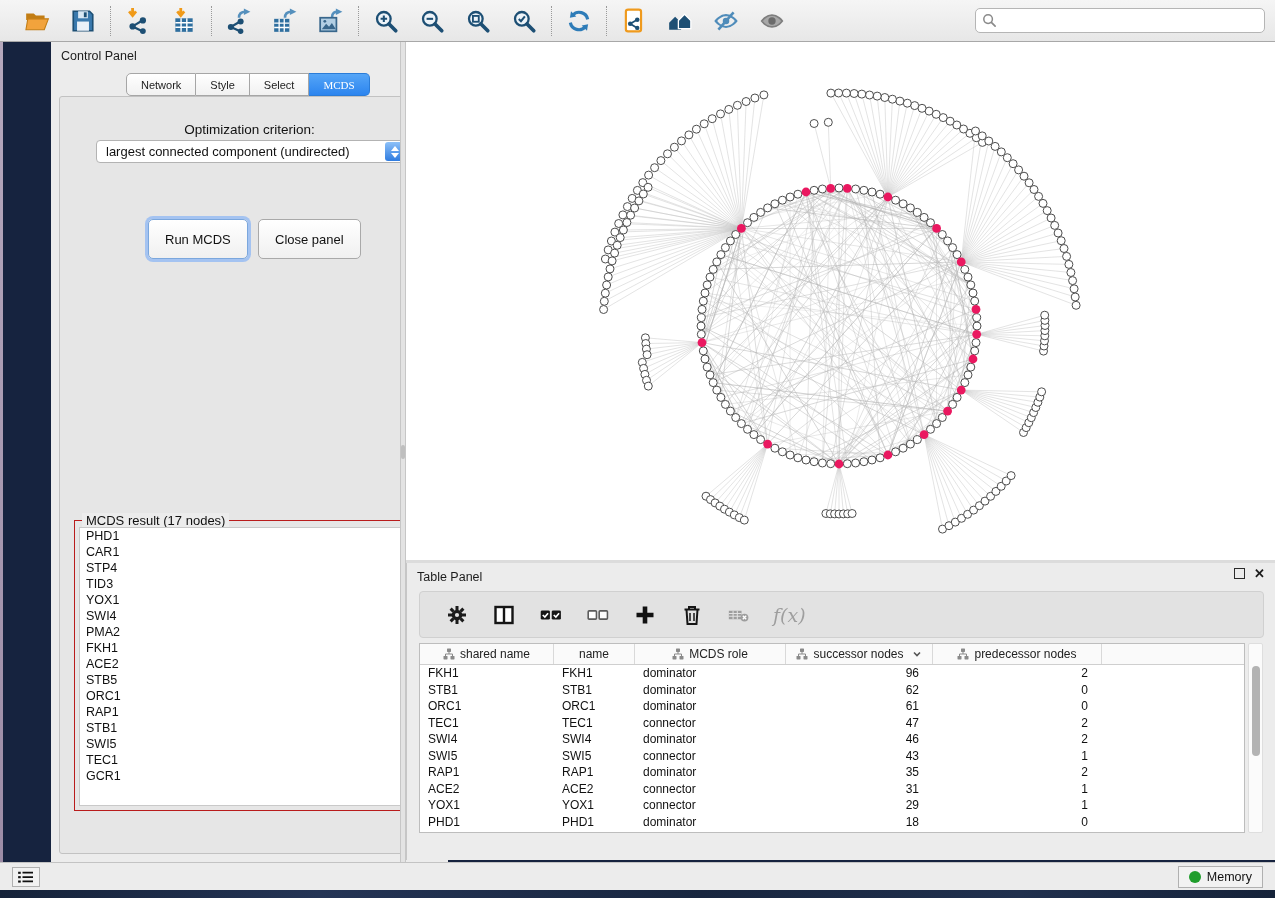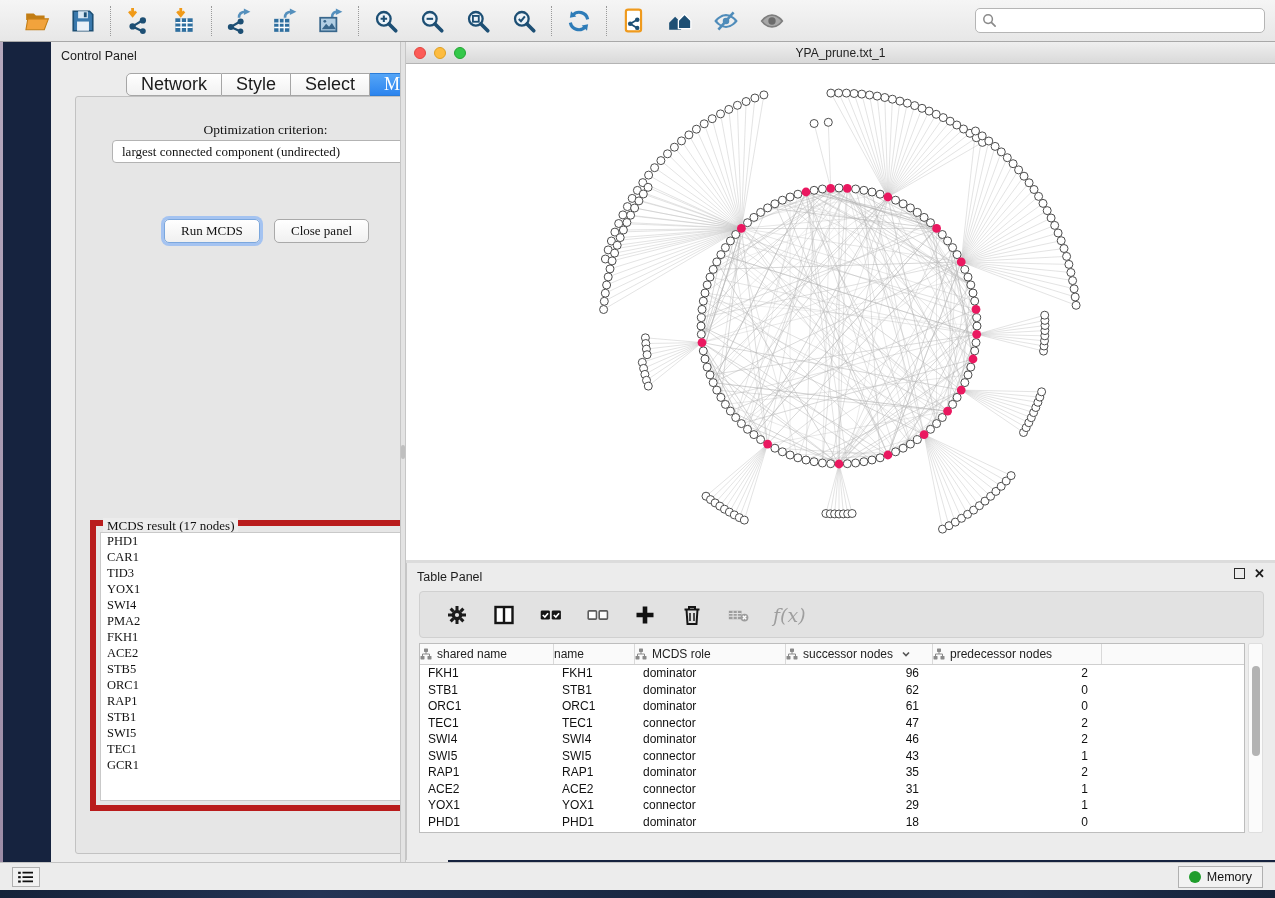--- a/index.html
+++ b/index.html
@@ -29,45 +29,45 @@
   
   .control-panel { left:3px; top:42px; width:397px; height:820px; background:#ececec;margin-left:48px; }
   .cp-header { position:absolute; left:0; top:0; width:100%; height:26px; }
   .panel-title { position:absolute; left:10px; top:7px; font-size:12.5px; color:#1c1c1c; }
   .win-btns { position:absolute; right:10px; top:5px; display:flex; gap:9px; align-items:center; }
   .float-btn { width:11px; height:11px; border:1.6px solid #2b2b2b; background:transparent; }
   .close-btn { font-size:13px; font-weight:bold; color:#1b1b1b; line-height:11px; }
 
   .seg-tabs { position:absolute; display:flex; height:23px; }
   .seg-tab { border:1px solid #a6a6a6; border-left:none; background:linear-gradient(#ffffff,#f1f1f1);
-    color:#1c1c1c; font-size:18px; display:flex; align-items:center; justify-content:center; padding:0 14px; }
+    color:#1c1c1c; font-size:11px; display:flex; align-items:center; justify-content:center; padding:0 14px; }
   .seg-tab:first-child { border-left:1px solid #a6a6a6; border-radius:5px 0 0 5px; }
   .seg-tab:last-child { border-radius:0 5px 5px 0; }
   .seg-tab.active { background:linear-gradient(#55a5f7,#2c85ef); color:#fff; border-color:#2a7cd8;font-family:Liberation Serif, serif; }
 
   .cp-tabs { left:75px; top:31px; }
-  .cp-body { position:absolute; left:24px; top:54px; width:381px; height:758px;
-    background:#e6e6e6; border:1px solid #c2c2c2; border-radius:3px;font-family:Liberation Serif, serif; }
+  .cp-body { position:absolute; left:8px; top:54px; width:381px; height:758px;
+    background:#e6e6e6; border:1px solid #c2c2c2; border-radius:3px; }
   .opt-label { position:absolute; left:0; top:25px; width:100%; text-align:center;
     font-size:13.5px; color:#111; }
   .dropdown { position:absolute; left:36px; top:43px; width:310px; height:23px;
     background:#fff; border:1px solid #b3b3b3; border-radius:4px; font-size:13px;
     display:flex; align-items:center; padding-left:9px; color:#111; }
   .dd-stepper { position:absolute; right:1px; top:1px; width:19px; height:19px; border-radius:3px;
     background:linear-gradient(#8cc0f8,#2f7ce0); display:flex; flex-direction:column;
     align-items:center; justify-content:center; gap:2px; }
   .dd-stepper .up { width:0;height:0;border-left:4px solid transparent;border-right:4px solid transparent;border-bottom:5px solid #fff; }
   .dd-stepper .dn { width:0;height:0;border-left:4px solid transparent;border-right:4px solid transparent;border-top:5px solid #fff; }
-  .mac-btn { position:absolute; height:24px; background:linear-gradient(#ffffff,#f0f0f0);
+  .mac-btn { position:absolute; height:40px; background:linear-gradient(#ffffff,#f0f0f0);
     border:1px solid #a9a9a9; border-radius:5px; font-size:13px; color:#111;
     display:flex; align-items:center; justify-content:center; padding:0 16px; }
   .mac-btn.focused { box-shadow:0 0 0 3px rgba(110,165,250,.55); border-color:#7ba7dd; }
 
   .group-box { position:absolute; left:14px; top:423px; width:370px; height:291px;
-    border:6px solid #b91c1c; }
+    border:1px solid #b91c1c; }
   .group-legend { position:absolute; left:7px; top:-8px; background:#ececec; padding:0 4px;
     font-size:13px; color:#111; }
   .mcds-list { position:absolute; left:4px; top:6px; right:4px; bottom:4px; background:#fff;
     border:1px solid #c9c9c9; overflow:hidden; }
   .mcds-list .track { position:absolute; right:0; top:0; width:12px; height:100%;
     background:#f3f3f3; border-left:1px solid #e0e0e0; }
   .list-item { height:16px; line-height:16px; font-size:12.5px; color:#111; padding-left:6px; }
 
   
   .vsplit { left:400px; top:42px; width:6px; height:820px; background:#e3e3e3;
@@ -95,21 +95,21 @@
   .tp-toolbar { position:absolute; left:12px; top:28px; width:845px; height:47px;
     background:#e2e2e2; border:1px solid #d0d0d0; border-radius:4px;
     display:flex; align-items:center; gap:21px; padding-left:24px; }
   .tp-btn { width:26px; height:26px; display:flex; align-items:center; justify-content:center; }
   .tp-btn svg { width:22px; height:22px; }
   .fx-label { font-family:"DejaVu Serif",serif; font-style:italic; font-size:19px; color:#9e9e9e; }
 
   .node-table { position:absolute; left:12px; top:80px; width:826px; height:190px;
     background:#fff; border:1px solid #bdbdbd; overflow:hidden; }
   .thead { display:flex; height:21px; background:#fafafa; border-bottom:1px solid #cfcfcf; }
-  .th { display:flex; align-items:center; gap:5px;
+  .th { display:flex; align-items:center; justify-content:center; gap:5px;
     font-size:12px; color:#222; border-right:1px solid #d9d9d9; }
   .th svg.tree { width:12px; height:12px; }
   .th svg.chev { width:10px; height:10px; margin-left:3px; }
   .th:nth-child(1){ width:134px; } .th:nth-child(2){ width:81px; } .th:nth-child(3){ width:151px; }
   .th:nth-child(4){ width:147px; } .th:nth-child(5){ width:169px; }
   .th:last-child { border-right:1px solid #d9d9d9; }
   .trow { display:flex; height:16.5px; font-size:12px; color:#111; }
   .td { line-height:16.5px; white-space:nowrap; overflow:hidden; }
   .td.c0 { width:134px; padding-left:8px; } .td.c1 { width:81px; padding-left:8px; }
   .td.c2 { width:151px; padding-left:8px; }
@@ -324,20 +324,21 @@
       </span>
     </div>
     <div class="mac-btn focused" style="left:88px; top:122px;">Run MCDS</div>
     <div class="mac-btn" style="left:198px; top:122px;">Close panel</div>
     <div class="group-box">
       <span class="group-legend">MCDS result (17 nodes)</span>
       <div class="mcds-list">
         <div>
             <div class="list-item">PHD1</div>
             <div class="list-item">CAR1</div>
+            <div class="list-item">STP4</div>
             <div class="list-item">TID3</div>
             <div class="list-item">YOX1</div>
             <div class="list-item">SWI4</div>
             <div class="list-item">PMA2</div>
             <div class="list-item">FKH1</div>
             <div class="list-item">ACE2</div>
             <div class="list-item">STB5</div>
             <div class="list-item">ORC1</div>
             <div class="list-item">RAP1</div>
             <div class="list-item">STB1</div>
@@ -349,28 +350,20 @@
       </div>
     </div>
   </div>
 </div>
 
 <div class="abs vsplit">
   <div class="handle"></div>
 </div>
 
 <div class="abs net-window">
-  <div class="net-titlebar">
-    <span class="net-title">YPA_prune.txt_1</span>
-    <span class="traffic">
-      <span class="tl red"></span>
-      <span class="tl yellow"></span>
-      <span class="tl green"></span>
-    </span>
-  </div>
   <svg class="net-canvas" id="net-svg" viewBox="0 0 869 496">
       <g>
         <line x1="335.4" y1="164.4" x2="297.3" y2="286.9" stroke="#b5b5b5" stroke-width="0.8" opacity="0.5628414974431507"></line>
         <line x1="335.4" y1="164.4" x2="314.9" y2="333.4" stroke="#b5b5b5" stroke-width="0.8" opacity="0.6477718436392024"></line>
         <line x1="335.4" y1="164.4" x2="297.3" y2="286.9" stroke="#b5b5b5" stroke-width="0.8" opacity="0.37800915648695077"></line>
         <line x1="335.4" y1="164.4" x2="297.3" y2="286.9" stroke="#b5b5b5" stroke-width="0.8" opacity="0.5627078043296933"></line>
         <line x1="335.4" y1="164.4" x2="304.0" y2="213.1" stroke="#b5b5b5" stroke-width="0.8" opacity="0.5180148644722067"></line>
         <line x1="335.4" y1="164.4" x2="504.4" y2="380.1" stroke="#b5b5b5" stroke-width="0.8" opacity="0.4969915127963759"></line>
         <line x1="335.4" y1="164.4" x2="361.6" y2="380.1" stroke="#b5b5b5" stroke-width="0.8" opacity="0.5885350054944865"></line>
         <line x1="335.4" y1="164.4" x2="511.4" y2="148.4" stroke="#b5b5b5" stroke-width="0.8" opacity="0.41248010064009577"></line>

